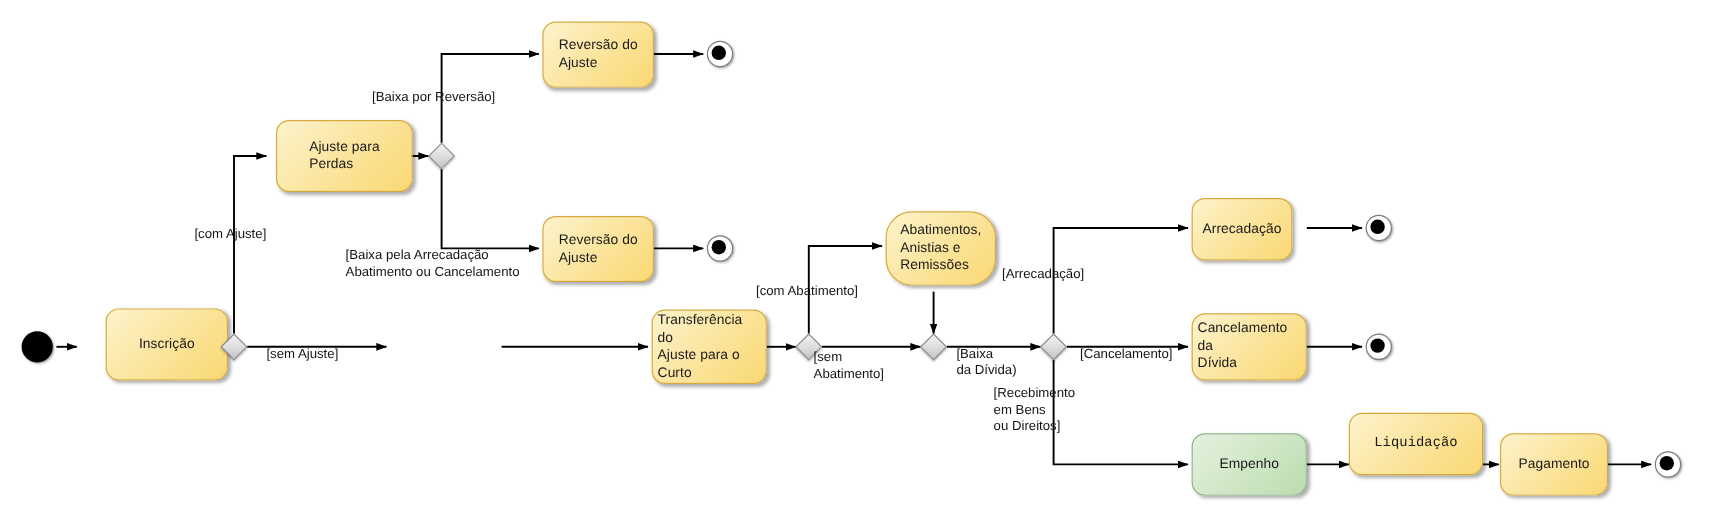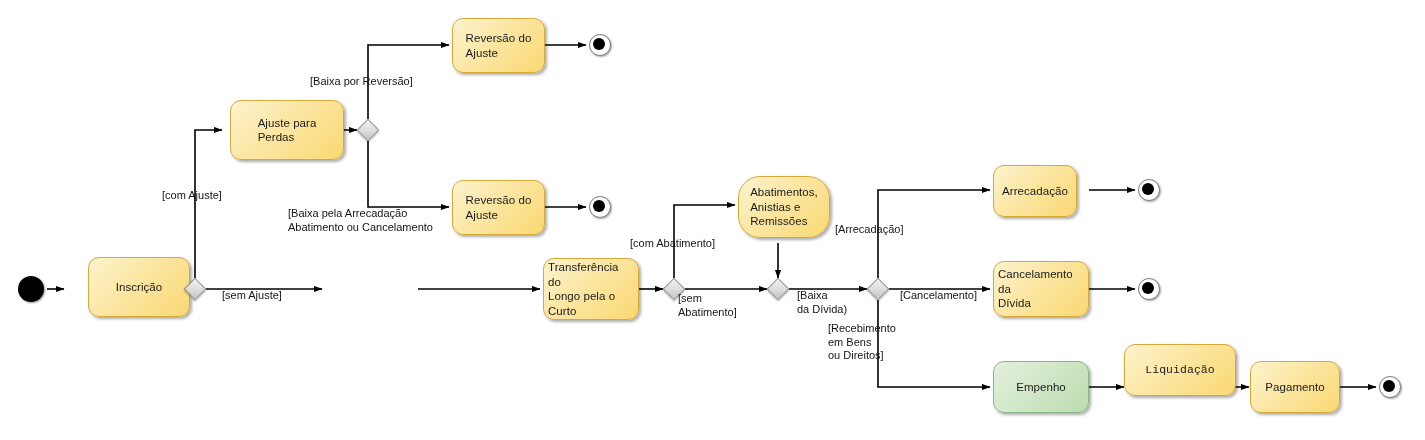--- a/index.html
+++ b/index.html
@@ -187,21 +187,21 @@
   <div class="node" style="left:452px; top:180px; width:93px; height:55px;">
     <span class="node-label">Reversão do
 Ajuste</span>
   </div>
 
   <div class="final-node" style="left:589px; top:196px;"></div>
 
 
   <div class="node" style="left:543px; top:258px; width:96px; height:62px;">
     <span class="node-label">Transferência do
-Longo pela o
+Ajuste para o
 Curto</span>
   </div>
 
   <div class="decision-node" style="left:663px; top:278px;">
       <span class="dia"></span>
     </div>
 
   <div class="node" style="left:738px; top:176px; width:92px; height:62px;border-radius:22px;">
     <span class="node-label">Abatimentos,
 Anistias e

